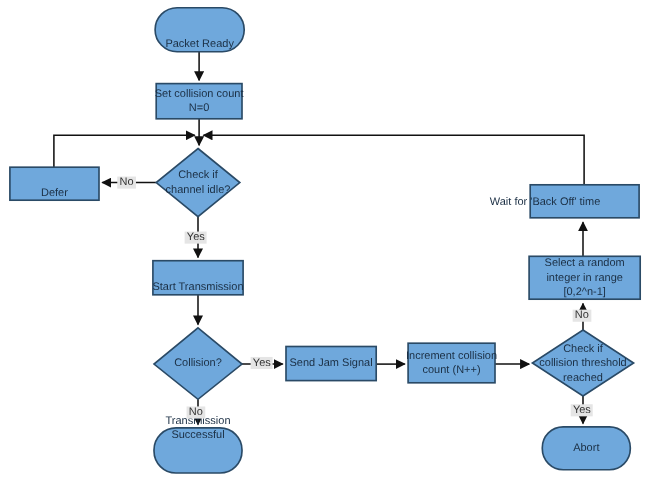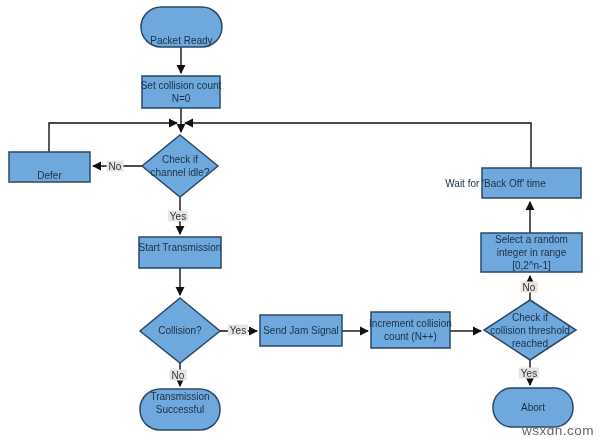--- a/index.html
+++ b/index.html
@@ -72,27 +72,27 @@
     <span>Set collision count</span>
     <span>N=0</span>
   </div>
   <div class="node-label" style="left:142px;top:135px;width:76px;height:62px;">
     <span>Check if</span>
     <span>channel idle?</span>
   </div>
   <div class="node-label" style="left:9px;top:152px;width:81px;height:46px;">
     <span>Defer</span>
   </div>
-  <div class="node-label" style="left:139px;top:223px;width:82px;height:49px;">
+  <div class="node-label" style="left:139px;top:237px;width:82px;height:49px;">
     <span>Start Transmission</span>
   </div>
   <div class="node-label" style="left:140px;top:298px;width:80px;height:65px;">
     <span>Collision?</span>
   </div>
-  <div class="node-label" style="left:140px;top:389px;width:80px;height:28px;border-radius:11px;">
+  <div class="node-label" style="left:140px;top:375px;width:80px;height:28px;border-radius:11px;">
     <span>Transmission</span>
     <span>Successful</span>
   </div>
   <div class="node-label" style="left:260px;top:315px;width:82px;height:31px;">
     <span>Send Jam Signal</span>
   </div>
   <div class="node-label" style="left:371px;top:312px;width:79px;height:36px;justify-content:center;">
     <span>Increment collision</span>
     <span>count (N++)</span>
   </div>
@@ -113,14 +113,13 @@
     <span>Abort</span>
   </div>
 
   <div class="edge-label" style="left:115px;top:166px;">No</div>
   <div class="edge-label" style="left:178px;top:216px;">Yes</div>
   <div class="edge-label" style="left:238px;top:330px;">Yes</div>
   <div class="edge-label" style="left:178px;top:375px;">No</div>
   <div class="edge-label" style="left:529px;top:287px;">No</div>
   <div class="edge-label" style="left:529px;top:373px;">Yes</div>
 
-  <div class="watermark">wsxdn.com</div>
 </div>
 
 </body></html>

